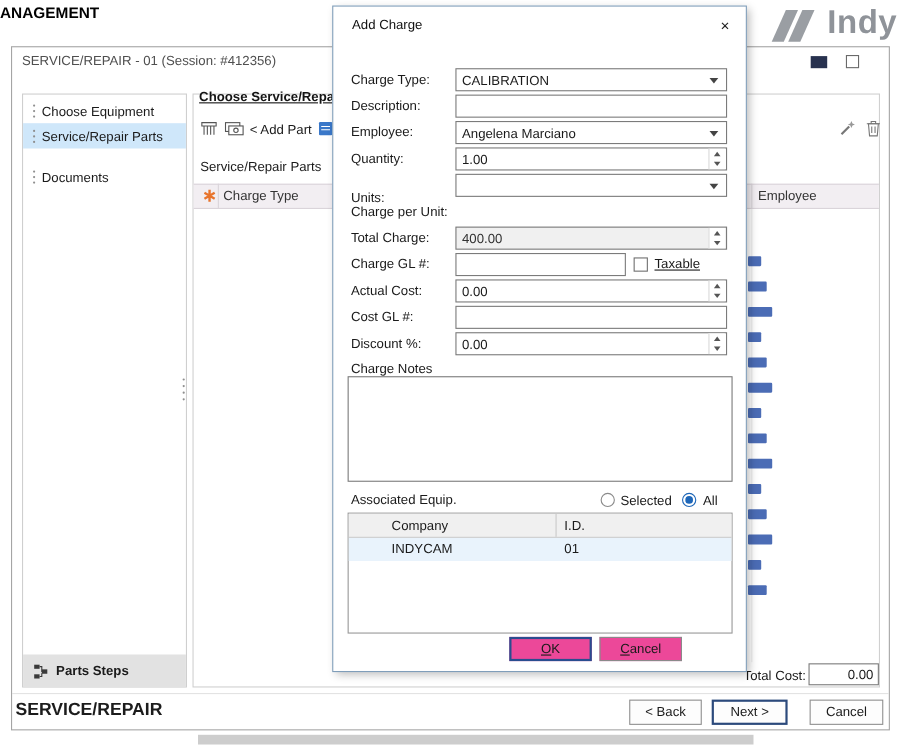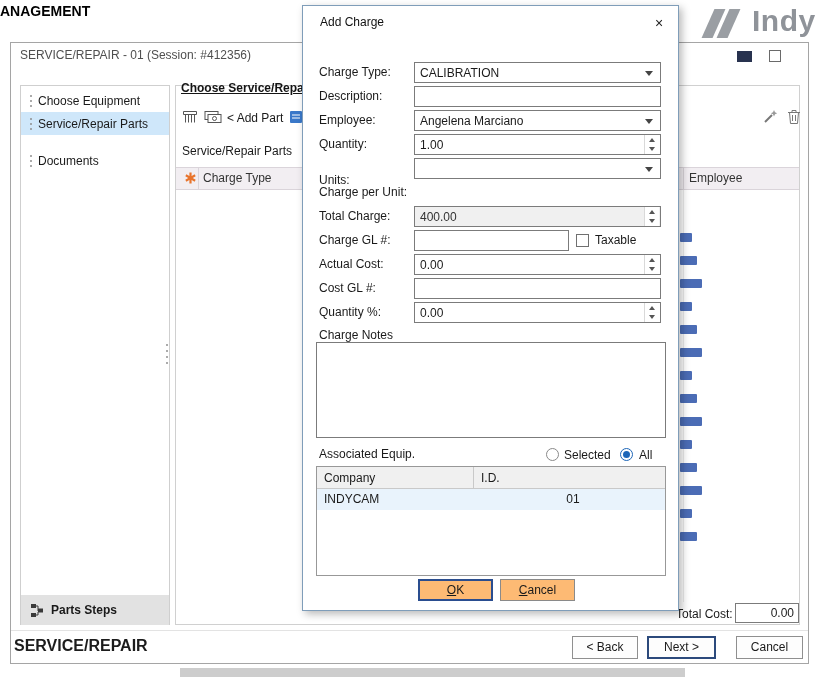--- a/index.html
+++ b/index.html
@@ -63,37 +63,37 @@
   .ctl.short { width:155px; }
   .ctl .arrow { position:absolute; right:7px; top:8px; width:0; height:0; border-left:4px solid transparent; border-right:4px solid transparent; border-top:5px solid #444; }
   .spin { position:absolute; right:1px; top:0; bottom:0; width:15px; border-left:1px solid #d9d9d9; display:flex; flex-direction:column; background:#fff; }
   .spin i { flex:1; display:flex; align-items:center; justify-content:center; }
   .spin i.up::after { content:""; border-left:3px solid transparent; border-right:3px solid transparent; border-bottom:4px solid #555; }
   .spin i.down::after { content:""; border-left:3px solid transparent; border-right:3px solid transparent; border-top:4px solid #555; }
   .ctl.readonly { background:#f0f0f0; color:#333; }
   .ctl.focused { border:2px solid #3d9be9; }
   .caret { display:inline-block; width:1px; height:13px; background:#000; margin-left:1px; }
   .cb { position:absolute; left:273px; top:228px; width:13px; height:13px; border:1px solid #707070; background:#fff; }
-  .cblabel { position:absolute; left:292px; top:224px; height:21px; line-height:21px; }
+  .cblabel { position:absolute; left:292px; top:224px; height:21px; line-height:21px;text-decoration:underline; }
   #notes-label { position:absolute; left:16px; top:322px; }
   #notes-area { position:absolute; left:13px; top:336px; width:350px; height:96px; border:1px solid #7b7b7b; resize:none; font-family:"Liberation Sans",sans-serif; font-size:12px; }
   #assoc-label { position:absolute; left:16px; top:441px; }
   .radio { position:absolute; width:13px; height:13px; border:1px solid #8a8a8a; border-radius:50%; background:#fff; }
   .radio.checked { border-color:#1d66b8; }
   .radio.checked::after { content:""; position:absolute; left:2px; top:2px; right:2px; bottom:2px; background:#1d66b8; border-radius:50%; }
   .rlabel { position:absolute; height:15px; line-height:15px; }
   #etable { position:absolute; left:13px; top:460px; width:350px; height:110px; border:1px solid #989898; background:#fff; }
   .etrowflex { display:flex; }
   .ethead { height:22px; background:#f0f0f0; border-bottom:1px solid #c9c9c9; }
-  .ec1 { width:157px; border-right:1px solid #c9c9c9; padding-left:7px; line-height:22px; }
+  .ec1 { width:157px; border-right:1px solid #c9c9c9; padding-left:7px; line-height:22px;margin-left:32px; }
   .ec2 { flex:1; padding-left:7px; line-height:22px; }
   .etrow { height:21px; background:#e9f3fc; }
   .etrow .ec1 { border-right:none; line-height:21px; }
-  .etrow .ec2 { line-height:21px;text-align:center; }
-  .dbtn { position:absolute; width:75px; height:22px; background:#fdba74; border:1px solid #8a8a8a; cursor:default; }
+  .etrow .ec2 { line-height:21px; }
+  .dbtn { position:absolute; width:75px; height:22px; background:#ec4899; border:1px solid #8a8a8a; cursor:default;margin-left:45px; }
   .dbtn span { display:block; text-align:center; line-height:20px; }
   #ok-btn { left:115px; top:573px; border:2px solid #2a4d8f; }
   #ok-btn span { line-height:18px; }
   #cancel-btn { left:197px; top:573px; }
   .accel::first-letter { text-decoration:underline; }
   svg { display:block; }
 </style>
 </head>
 <body>
 
@@ -294,21 +294,21 @@
           <i class="up"></i>
           <i class="down"></i>
         </span>
     </div>
 
     <div class="dl" style="top:272px">Cost GL #:</div>
     <div class="ctl" style="top:272px">
       <span></span>
     </div>
 
-    <div class="dl" style="top:296px">Quantity %:</div>
+    <div class="dl" style="top:296px">Discount %:</div>
     <div class="ctl" style="top:296px">
       <span>0.00</span>
       <span class="spin">
           <i class="up"></i>
           <i class="down"></i>
         </span>
     </div>
 
     <div id="notes-label">Charge Notes</div>
     <textarea id="notes-area" style=""></textarea>

